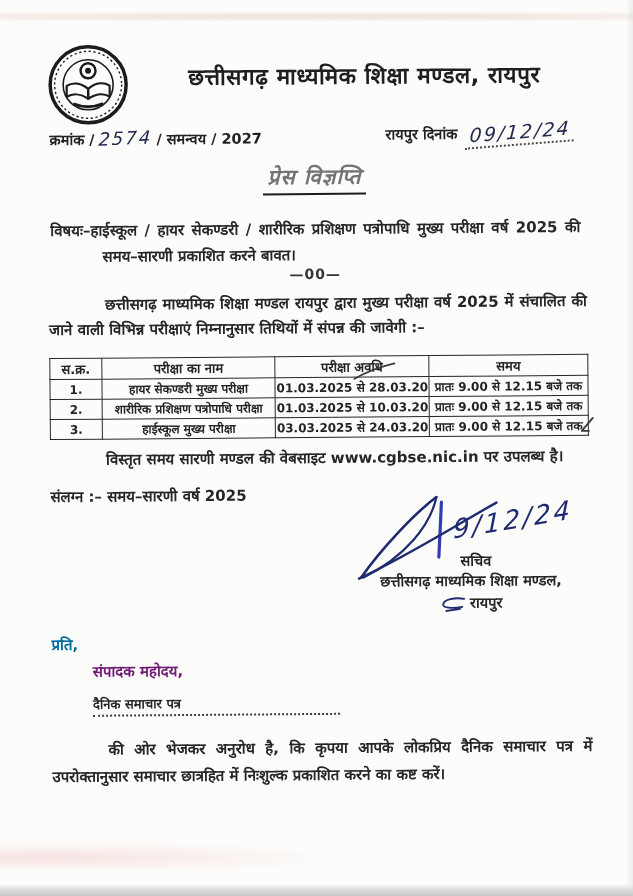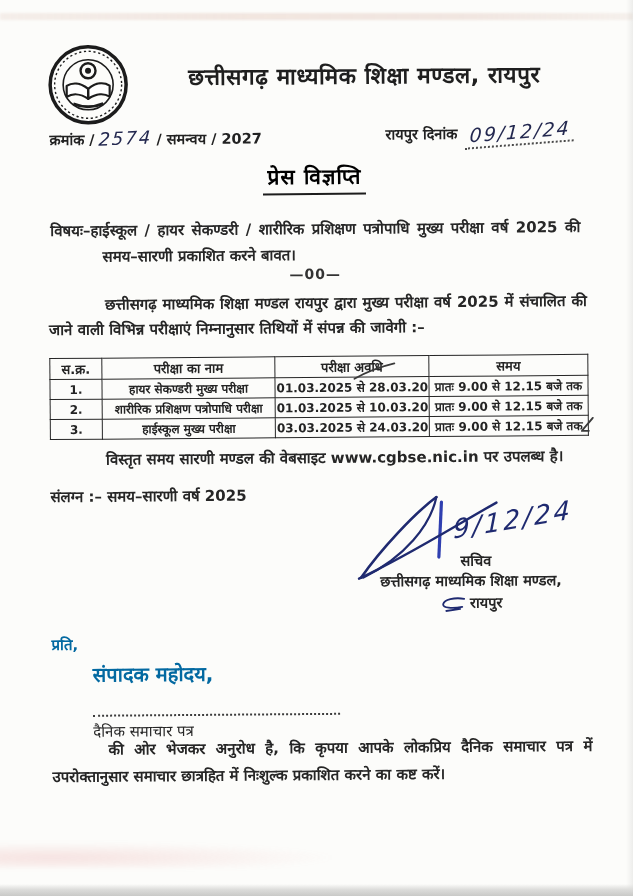--- a/index.html
+++ b/index.html
@@ -41,22 +41,22 @@
     color:#23284f; transform:rotate(-2deg) skewX(-6deg);
   }
   .ref-line .handwrite { font-size:18px; margin:0 4px; }
   .date-line .handwrite {
     font-size:19px; margin-left:8px; padding:0 4px 1px;
     border-bottom:2px dotted #4a4a4a; transform:rotate(-4deg) skewX(-8deg);
   }
 
   .doc-title { position:absolute; top:162px; left:0; width:100%; text-align:center; }
   .doc-title span {
-    display:inline-block; font-size:21px; font-weight:bold; color:#000000;
-    border-bottom:2.2px solid #1d1d1d; padding:0 5px 3px; letter-spacing:1px;
+    display:inline-block; font-size:21px; font-weight:bold; color:#737373;
+    border-bottom:2.2px solid #1d1d1d; padding:0 5px 3px; letter-spacing:1px;font-style:italic;
   }
 
   .subject {
     position:absolute; left:52px; top:217px; width:530px;
     font-size:15px; font-weight:bold; line-height:1.7; text-align:justify;
     padding-left:52px; text-indent:-52px; color:#272727;
   }
   .separator { position:absolute; top:266px; left:0; width:100%; text-align:center;
     font-size:14px; font-weight:bold; letter-spacing:1px; color:#333; }
 
@@ -91,22 +91,22 @@
   }
   .sig-designation { position:absolute; left:400px; top:551px; width:150px; text-align:center;
     font-size:14.5px; font-weight:bold; color:#262626; }
   .sig-org { position:absolute; left:344px; top:571px; width:252px; text-align:center;
     font-size:14.5px; font-weight:bold; white-space:nowrap; color:#262626; }
   .sig-place { position:absolute; left:344px; top:593px; width:252px; text-align:center;
     font-size:14.5px; font-weight:bold; color:#262626; }
   .sig-place svg { vertical-align:-4px; margin-right:4px; }
 
   .copy-label { position:absolute; left:50px; top:632px; font-size:15px; font-weight:bold; color:#0369a1; }
-  .recipient1 { position:absolute; left:91px; top:659px; font-size:20px; font-weight:bold; color:#0369a1;text-align:right; }
-  .recipient2 { position:absolute; left:91px; top:719px; font-size:15px; font-weight:normal; color:#262626; }
+  .recipient1 { position:absolute; left:91px; top:659px; font-size:15px; font-weight:bold; color:#701a75;text-align:right; }
+  .recipient2 { position:absolute; left:91px; top:693px; font-size:13px; font-weight:bold; color:#262626; }
   .blank-line { position:absolute; left:91px; top:703px; width:247px; height:12px;
     border-bottom:2.5px dotted #3c3c3c; }
 
   .closing {
     position:absolute; left:50px; top:735px; width:540px;
     font-size:15px; font-weight:bold; line-height:1.8; text-align:justify;
     text-indent:56px; color:#262626;
   }
 </style>
 </head>

